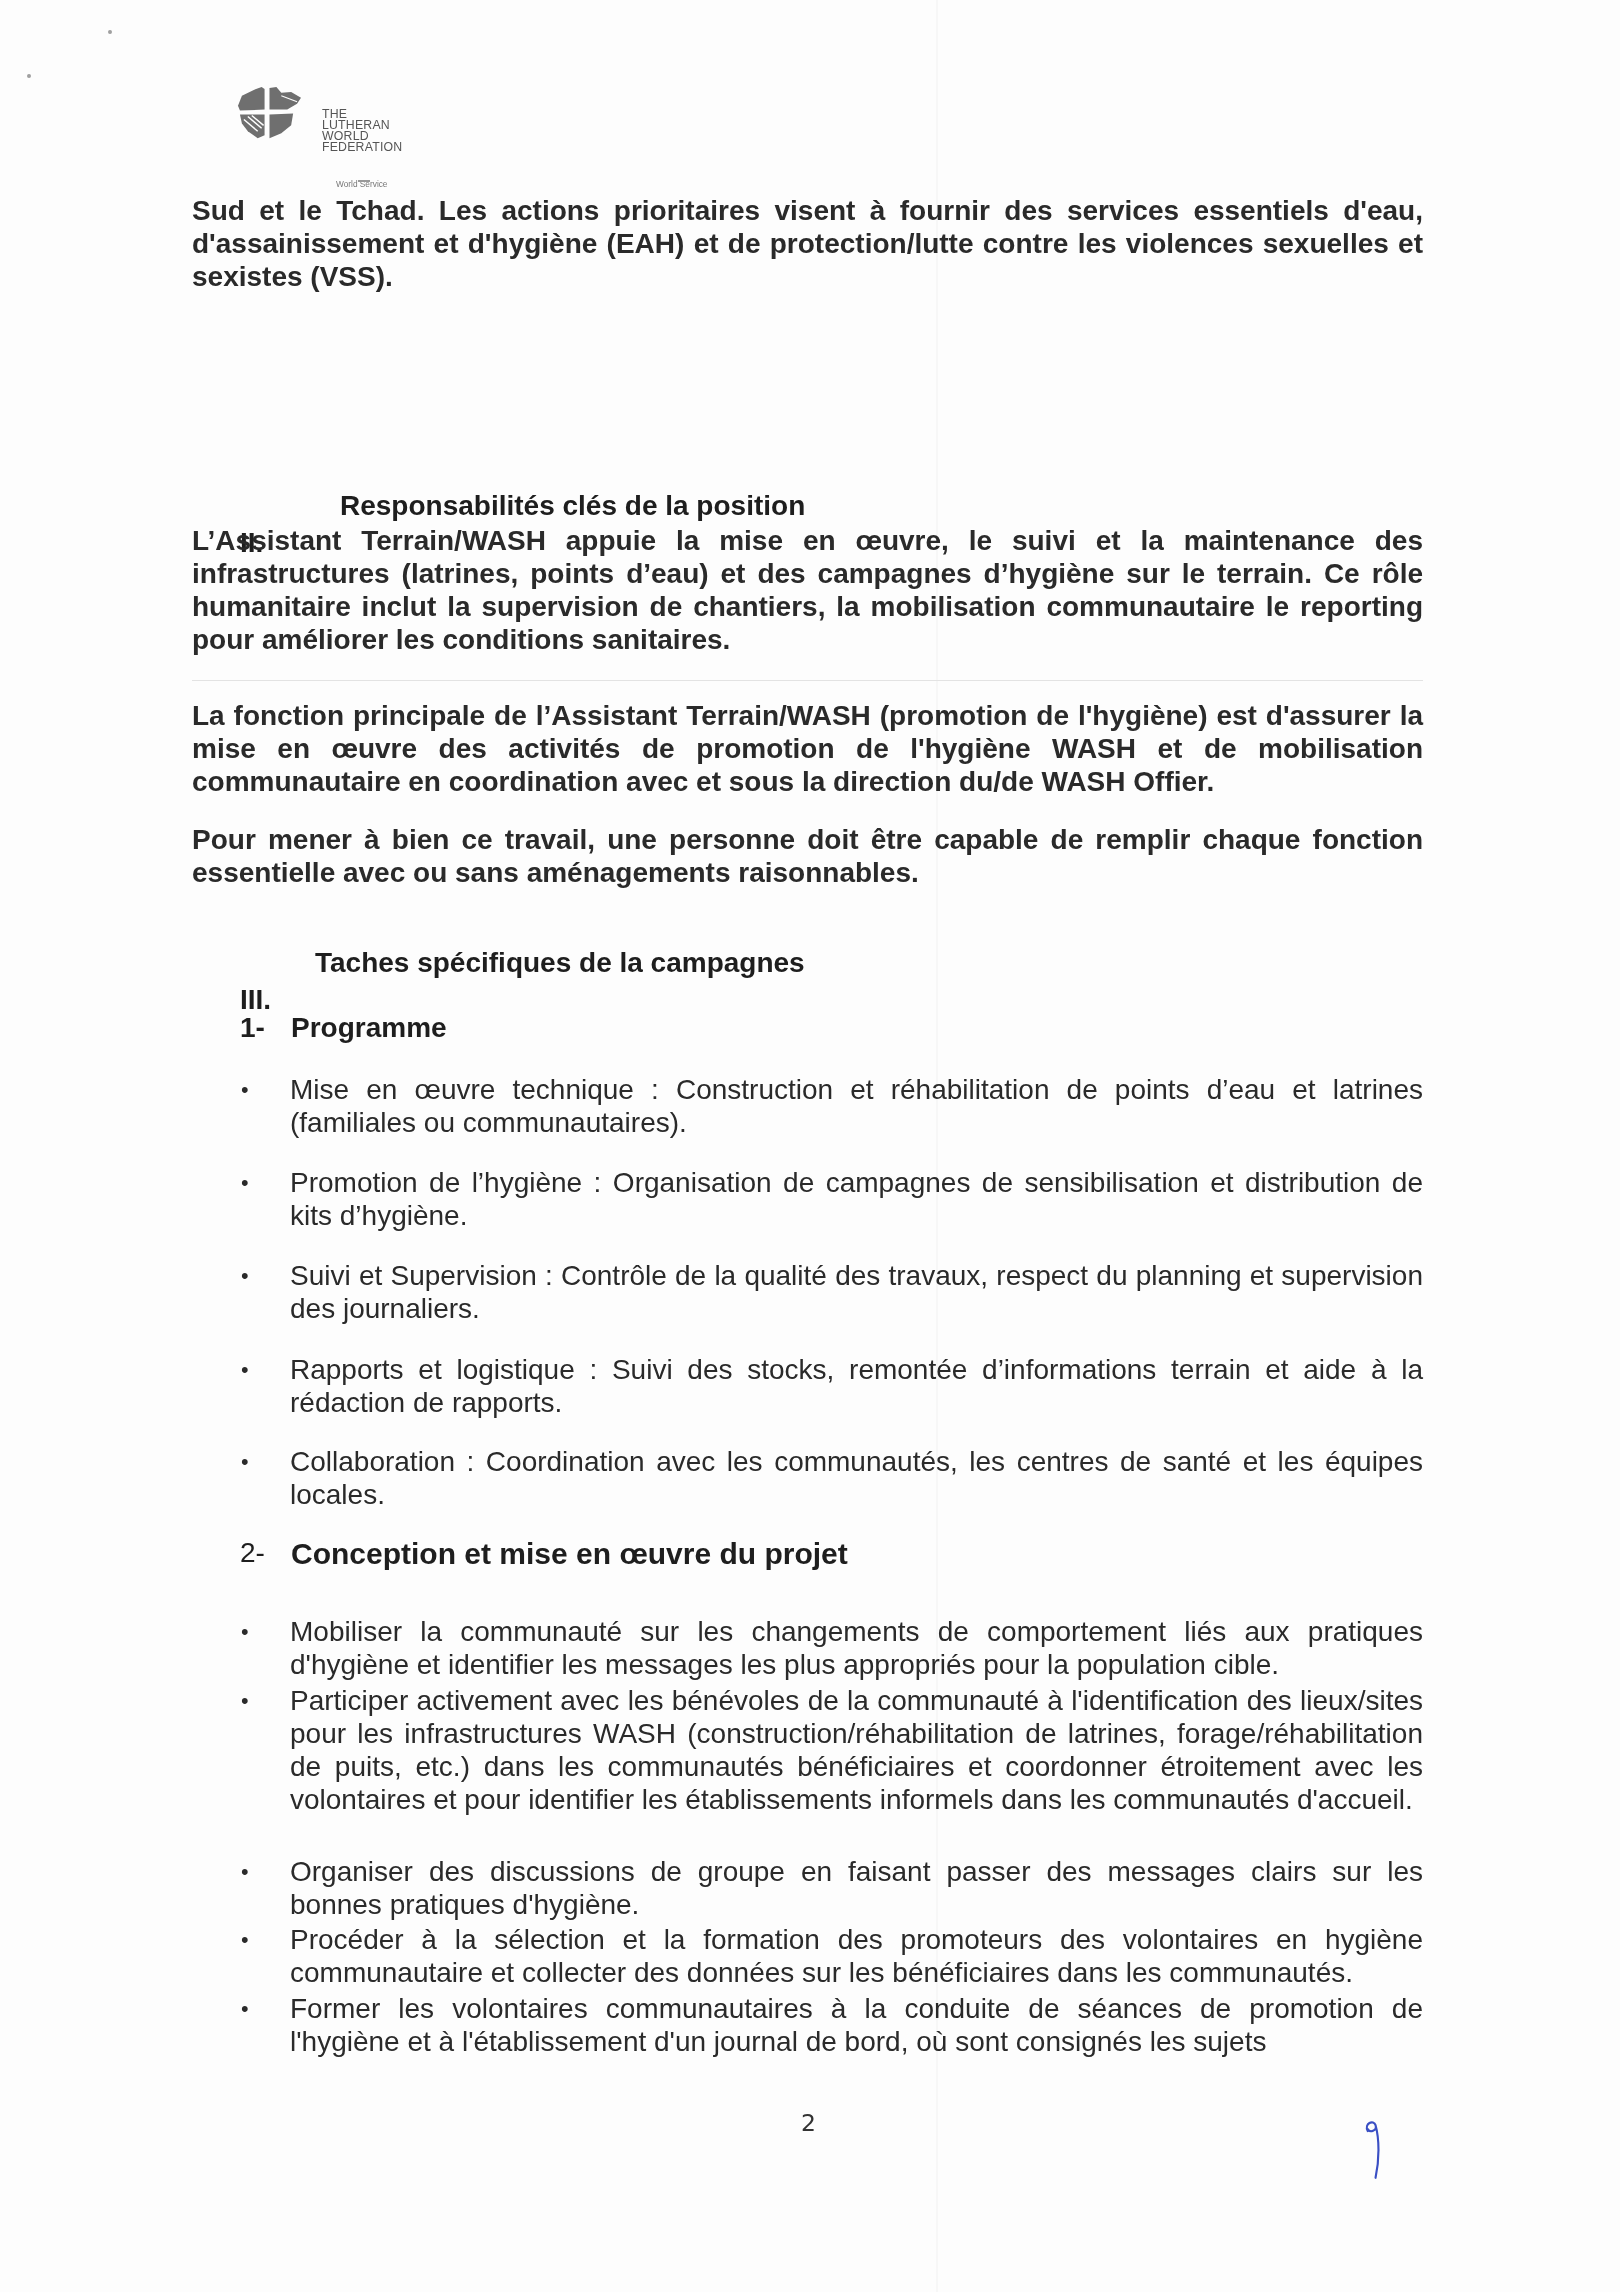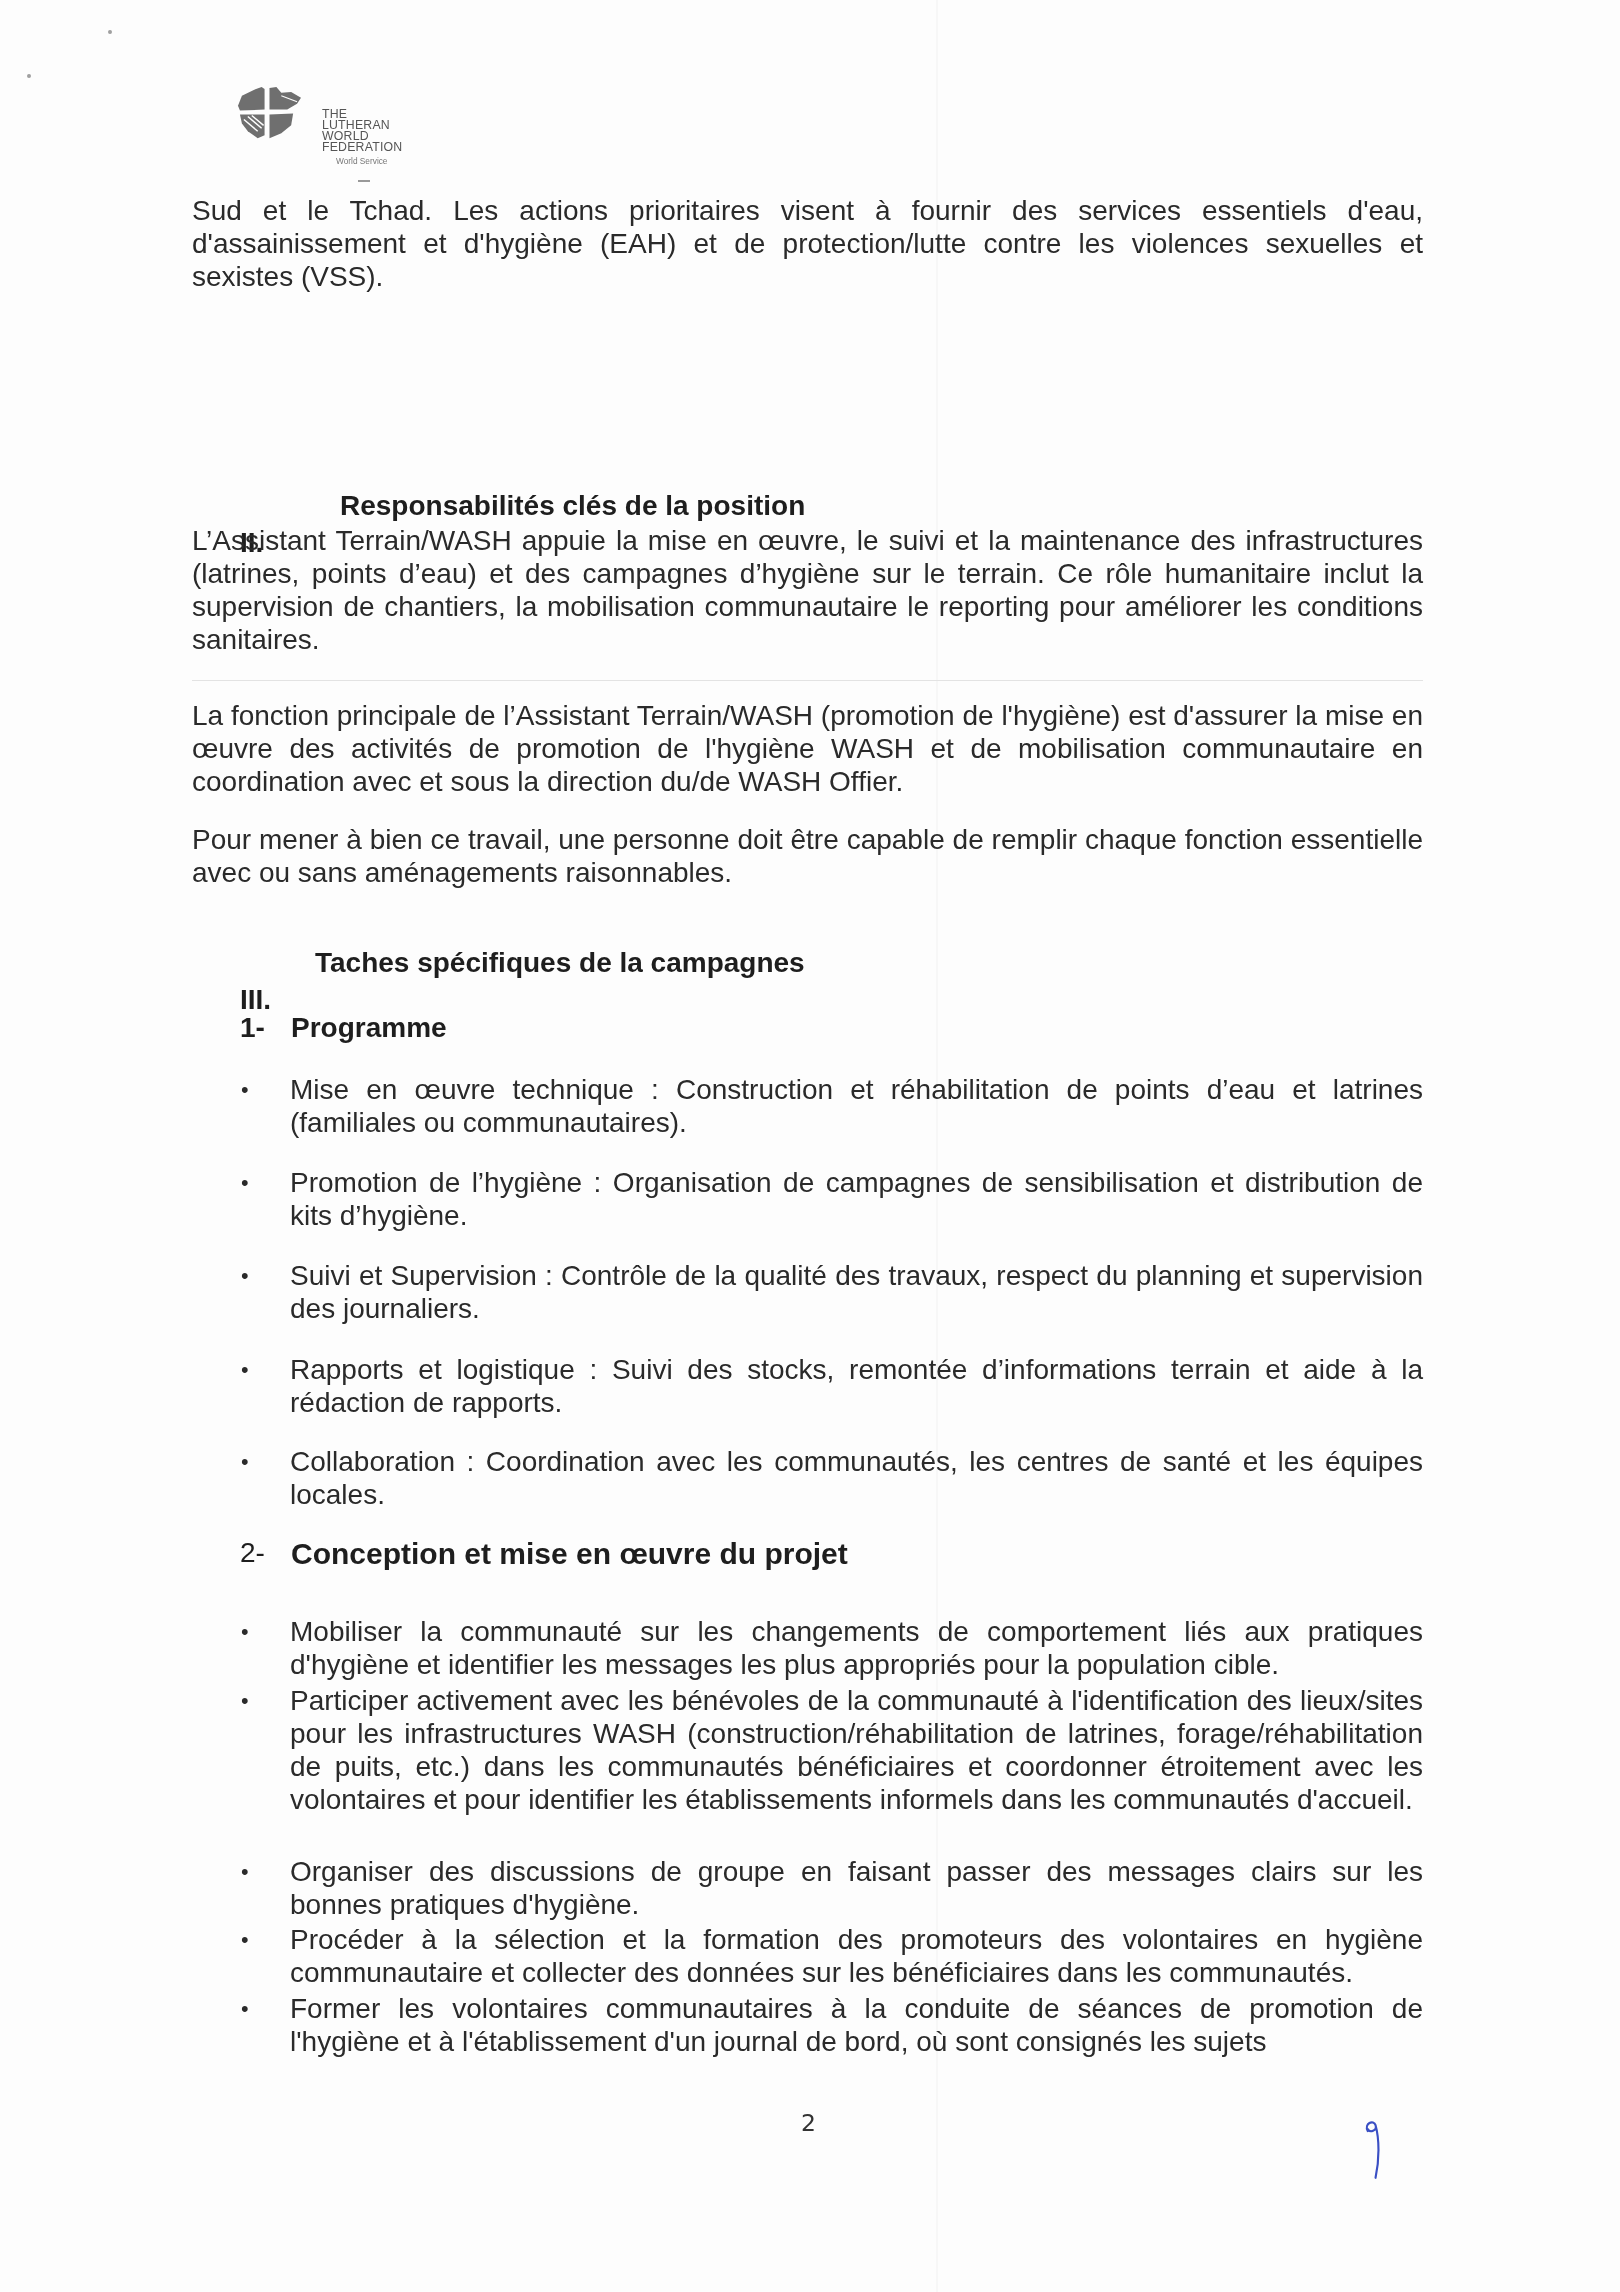--- a/index.html
+++ b/index.html
@@ -7,23 +7,23 @@
       width: 1620px; height: 2293px; position: relative; overflow: hidden;
       font-family: "Liberation Sans", sans-serif; color: #2a2a2a;
     }
     .page { position: absolute; left: 0; top: 0; width: 1620px; height: 2083px; border-radius: 17px; }
     .crease { position: absolute; left: 936px; top: 0; width: 2px; height: 2293px; background: rgba(0,0,0,0.025); }
     .speck { position: absolute; width: 3.9px; height: 3.9px; border-radius: 50%; background: #777; opacity: .7; }
 
     .logo { position: absolute; left: 232px; top: 84px; width: 196px; height: 88px; }
     .logo-mark { position: absolute; left: 0; top: 0; width: 74px; height: 64px; }
     .logo-text { position: absolute; left: 90px; top: 24.5px; font-size: 12.3px; line-height: 11.3px; color: #555; letter-spacing: 0.2px; }
-    .logo-sub { position: absolute; left: 104px; top: 72px; font-size: 8.3px; color: #777; }
+    .logo-sub { position: absolute; left: 104px; top: 95px; font-size: 8.3px; color: #777; }
     .logo-tiny { position: absolute; left: 126px; top: 96px; width: 11.8px; height: 2px; background: #999; }
-    p { margin: 0; text-align: justify; text-align-last: left; }
+    p { margin: 0; text-align: justify; text-align-last: left; font-weight: bold; }
     .block { position: absolute; left: 192px; width: 1231px; font-size: 28px; line-height: 33px; }
 
     .heading { position: absolute; font-weight: bold; font-size: 28px; color: #1e1e1e; }
     .heading .num { position: absolute; left: 0; margin-top: 37px; }
     .heading .txt { position: absolute; white-space: nowrap; text-underline-offset: 4.9px; text-decoration-thickness: 2px; }
 
     .sub { position: absolute; font-weight: bold; font-size: 28px; color: #1e1e1e; }
     .sub .num { position: absolute; left: 0; font-weight: bold; }
     .sub .txt { position: absolute; white-space: nowrap; }
     .sub2 .num { font-weight: normal; }

